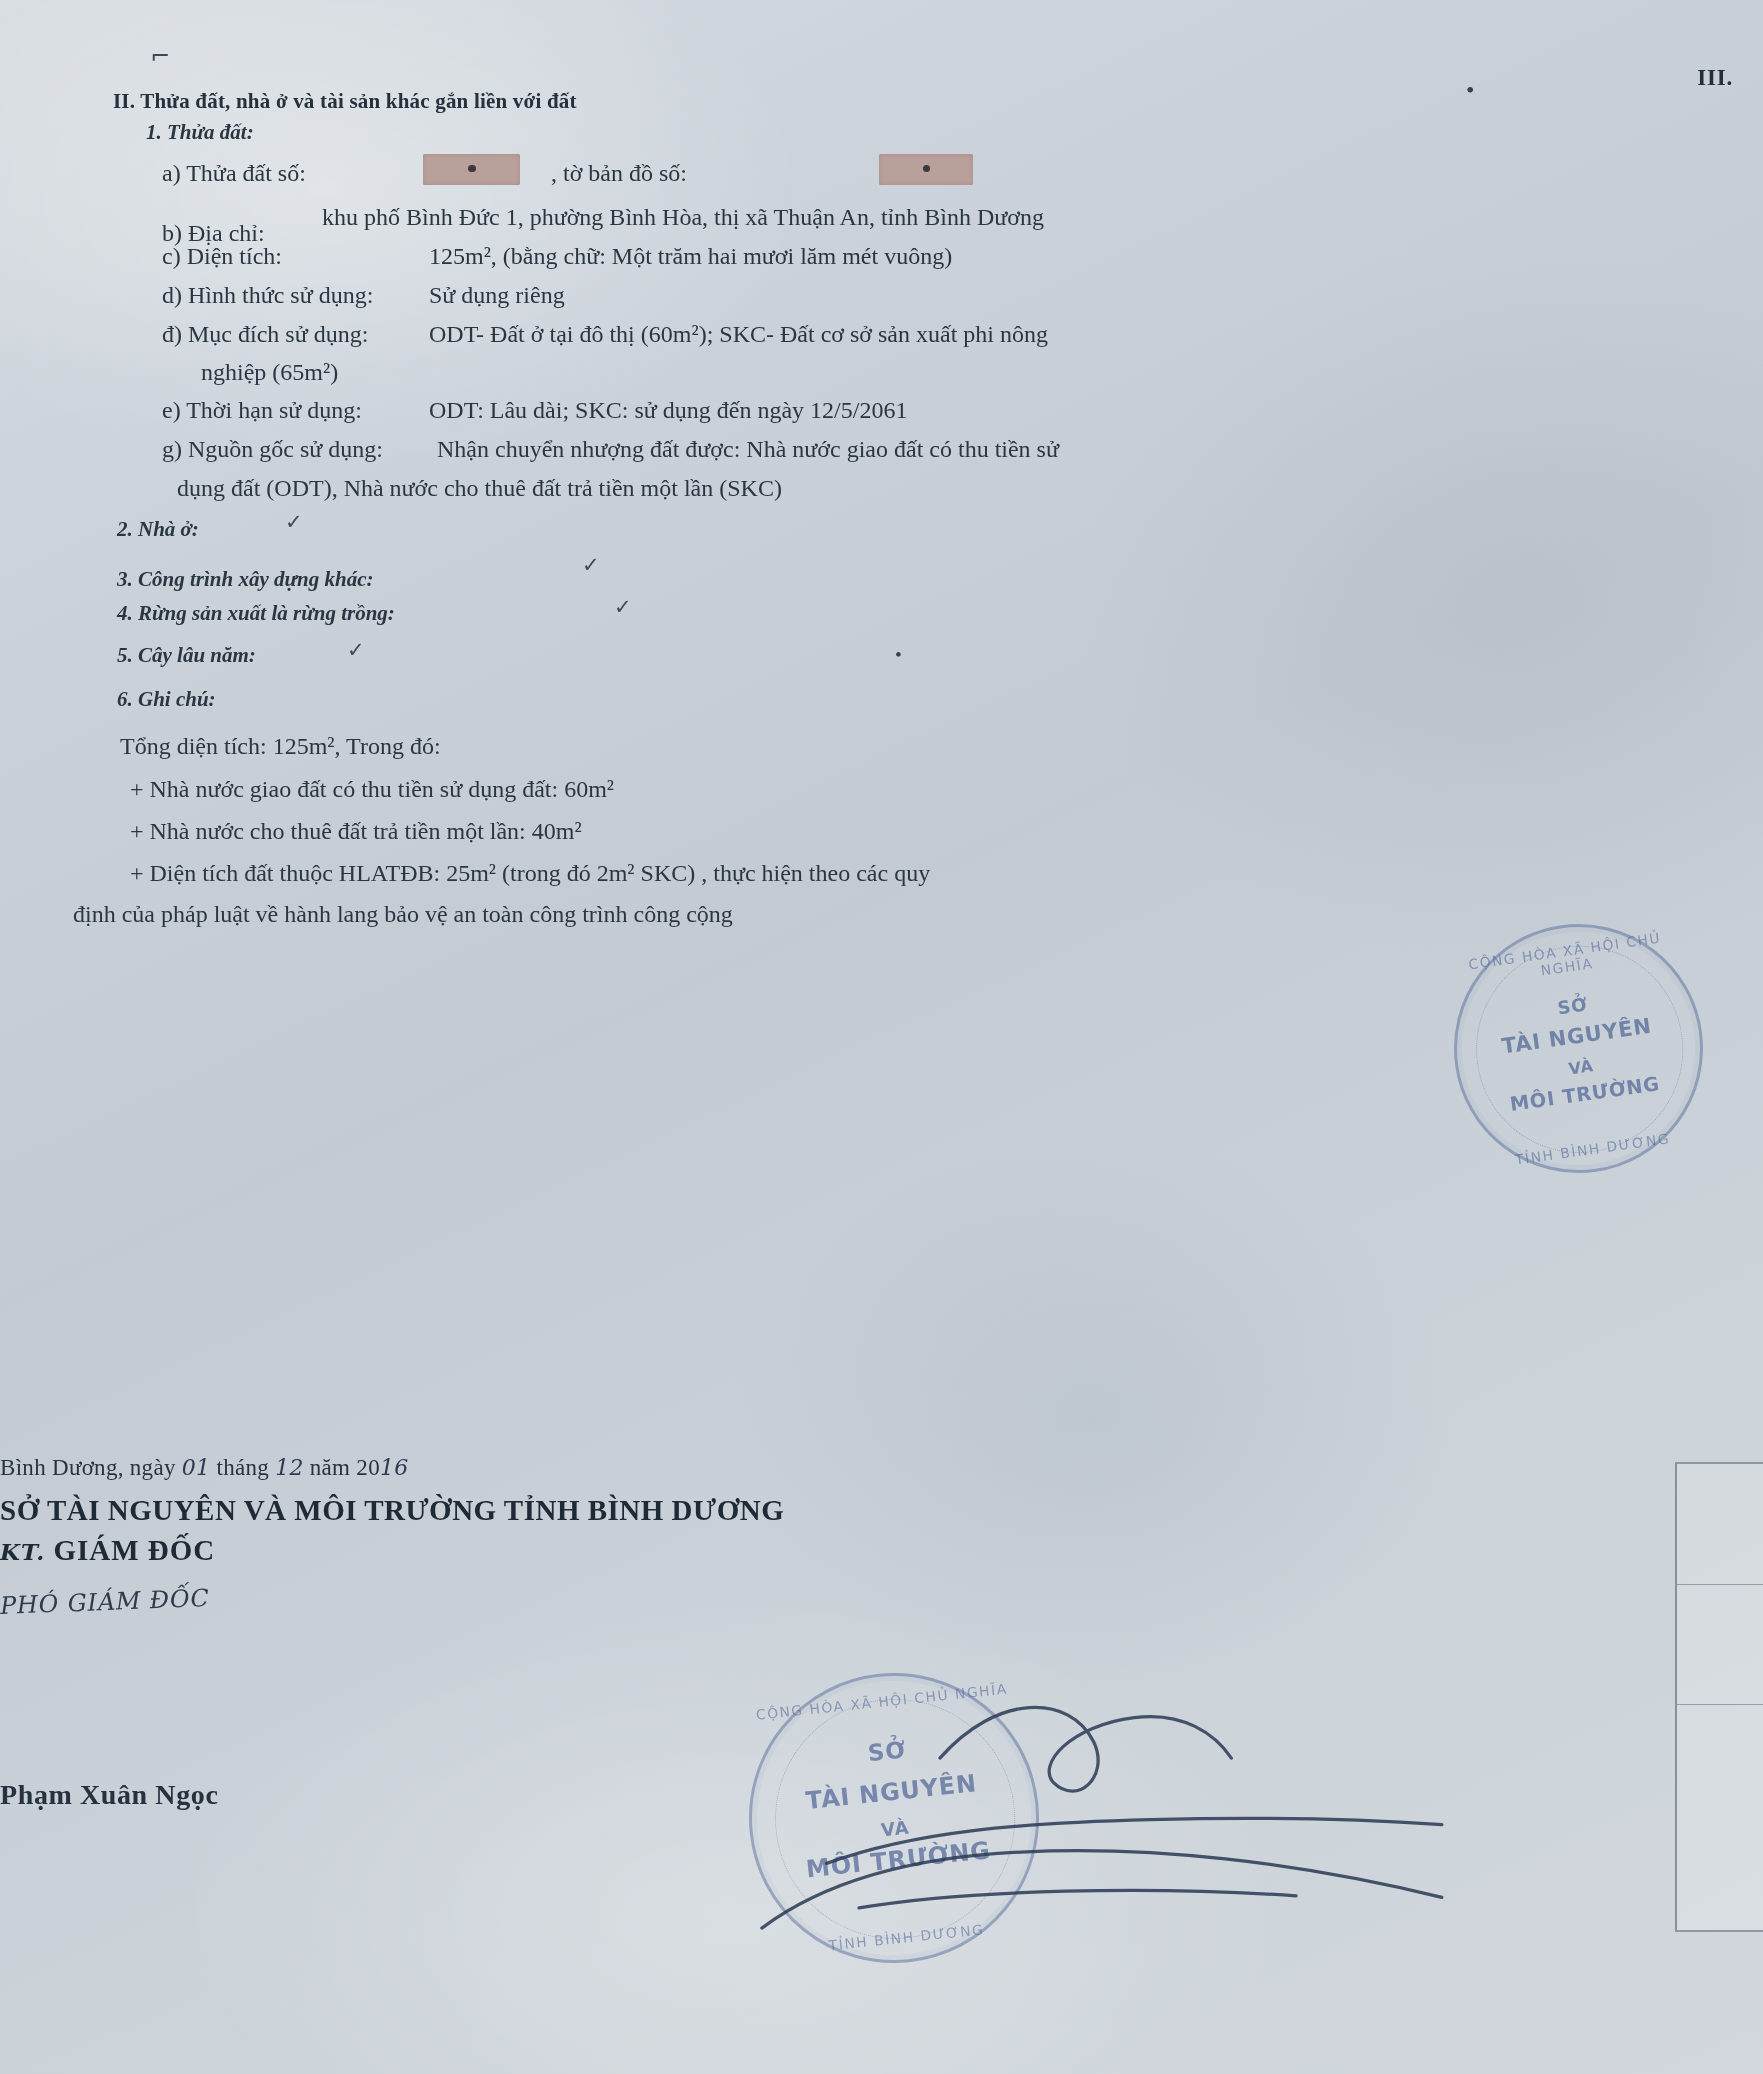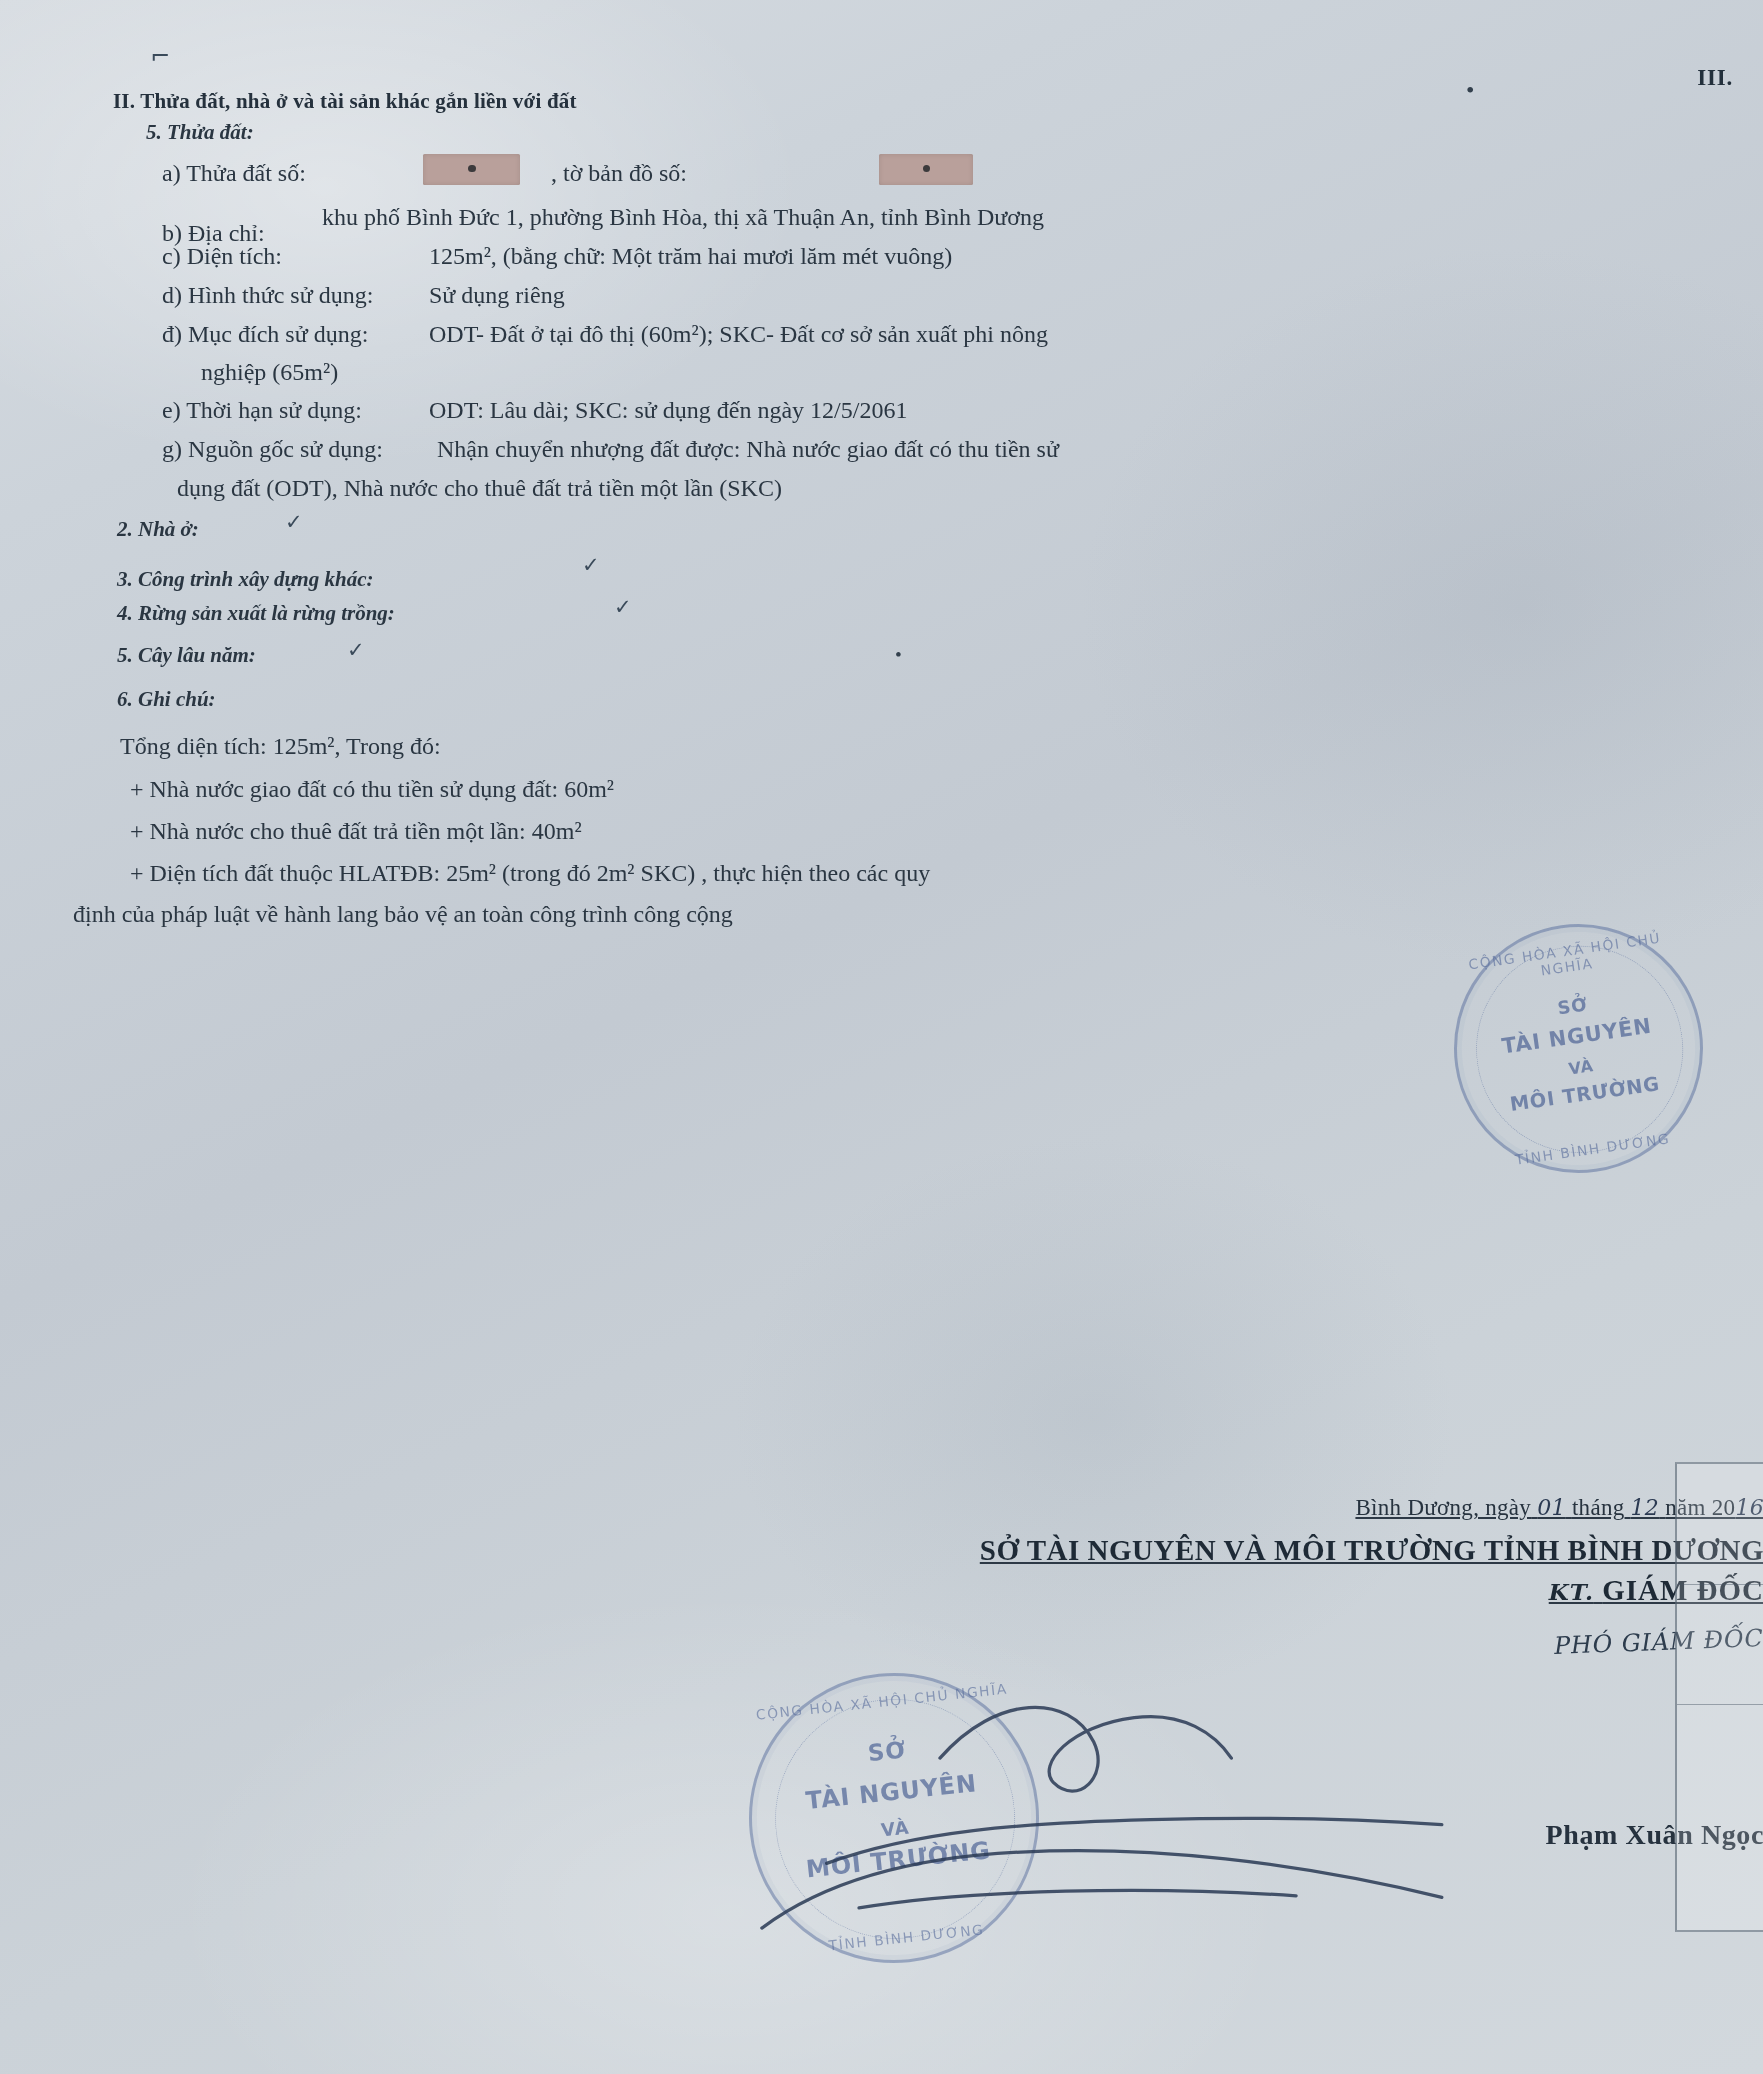--- a/index.html
+++ b/index.html
@@ -79,24 +79,23 @@
   .dot-mark {
     position: absolute;
     color: #33404d;
     font-size: 24px;
   }
 
   
   .footer {
     position: absolute;
     left: 0;
-    top: 1495px;
+    top: 1455px;
     width: 1764px;
-    text-align: right;
-    text-decoration: underline;
+    text-align: left;
   }
   .footer .place {
     font-size: 23px;
     letter-spacing: 0.3px;
     color: #27333f;
   }
   .footer .handwrite {
     font-family: "DejaVu Serif", serif;
     font-style: italic;
     font-size: 22px;
@@ -240,21 +239,21 @@
 
   <div class="content">
 
     <div class="tick" style="left:150px; top:42px;">⌐</div>
 
     <div class="sec-head" style="left:113px; top:77px;">II. Thửa đất, nhà ở và tài sản khác gắn liền với đất</div>
 
     <div class="right-mark">III.</div>
     <div class="dot-mark" style="left:1466px; top:77px;">•</div>
 
-    <div class="line it" style="left:146px; top:120px;">5. Thửa đất:</div>
+    <div class="line it" style="left:146px; top:120px;">1. Thửa đất:</div>
 
     <div class="line sm" style="left:162px; top:160px;">a) Thửa đất số:</div>
     <div class="redact" style="left:423px; top:154px; width:97px; height:31px;"></div>
     <div class="line sm" style="left:551px; top:160px;">, tờ bản đồ số:</div>
     <div class="redact" style="left:879px; top:154px; width:94px; height:31px;"></div>
 
     <div class="line sm" style="left:162px; top:204px;margin-top:16px;">b) Địa chỉ:</div>
     <div class="line sm" style="left:322px; top:204px;">khu phố Bình Đức 1, phường Bình Hòa, thị xã Thuận An, tỉnh Bình Dương</div>
 
     <div class="line sm" style="left:162px; top:243px;">c) Diện tích:</div>

